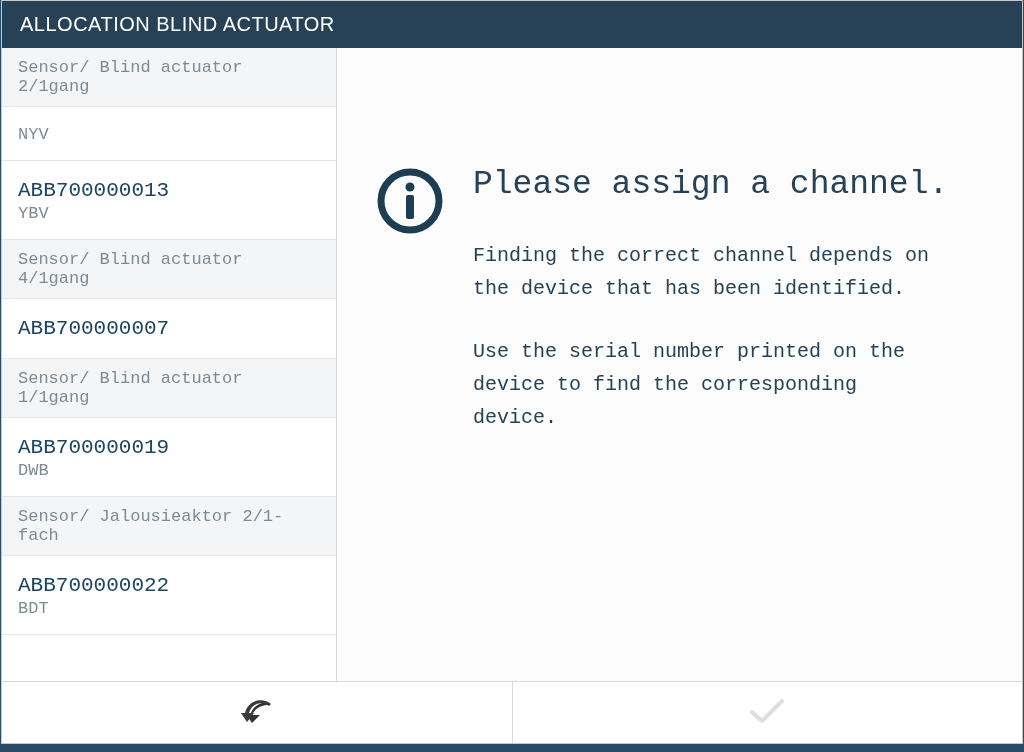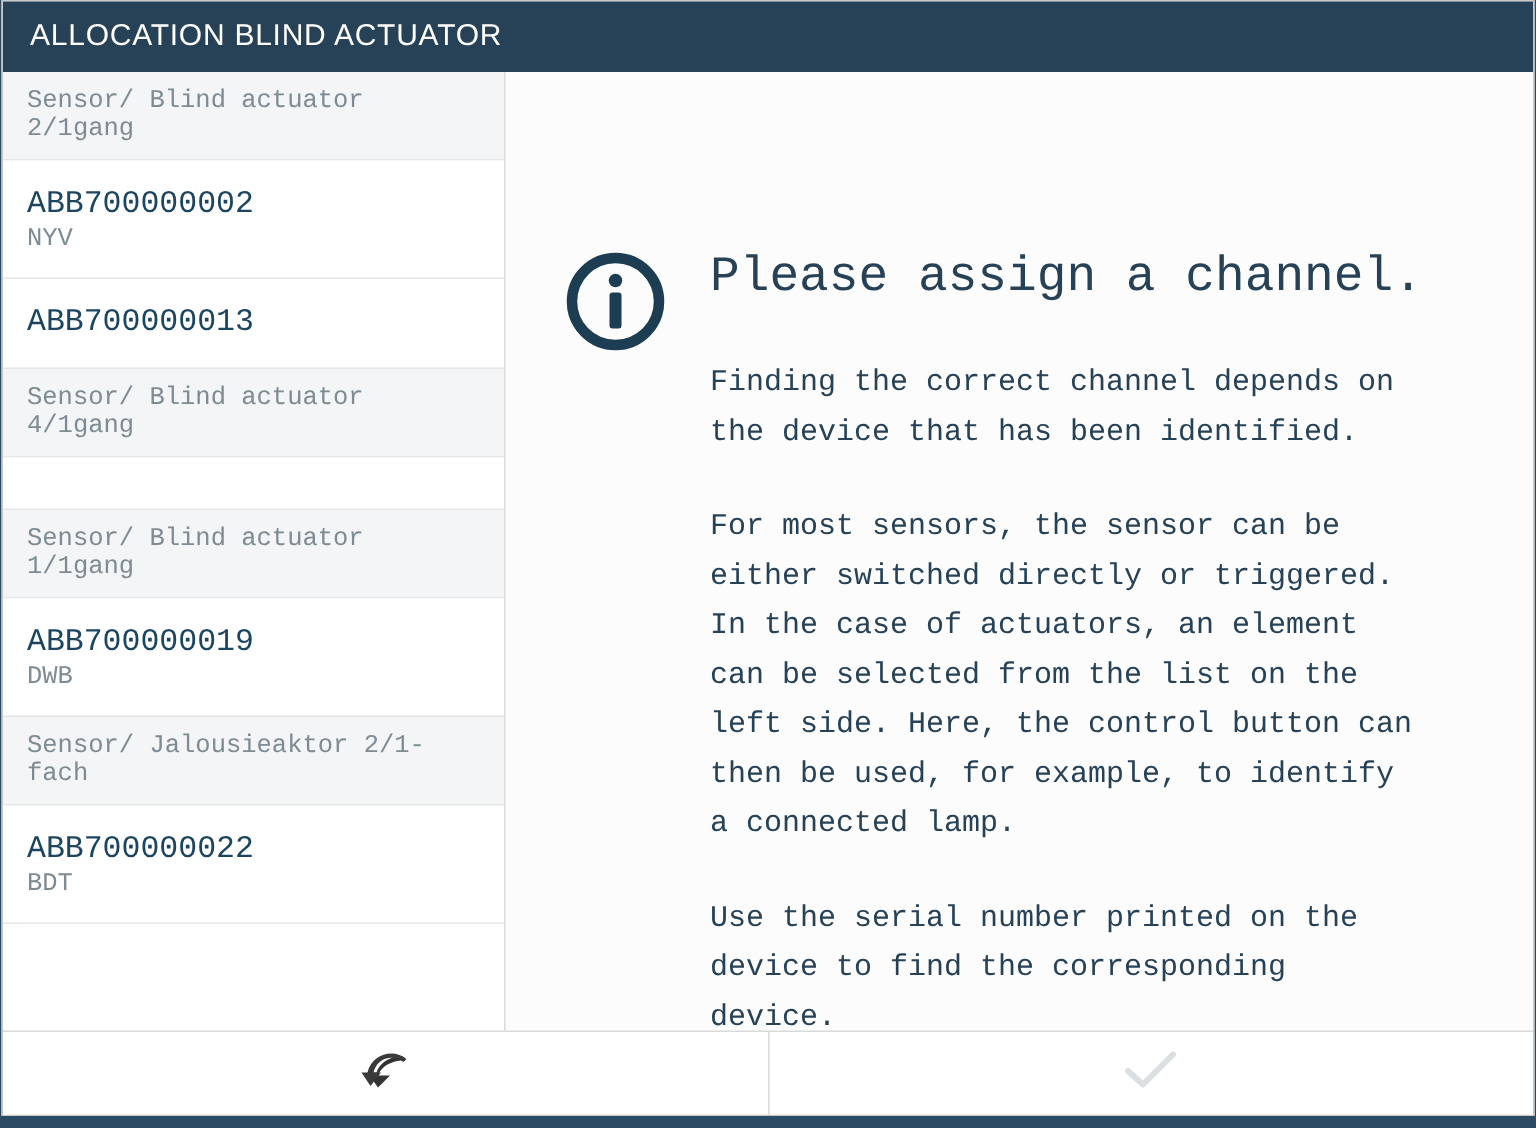--- a/index.html
+++ b/index.html
@@ -114,28 +114,29 @@
 <body>
 
 <div class="window">
   <div class="titlebar">ALLOCATION BLIND ACTUATOR</div>
 
   <div class="body">
 
     <div class="sidebar" id="sidebar">
         <div class="group-header">Sensor/ Blind actuator 2/1gang</div>
         <div class="device-item">
-          <div class="device-id">ABB700000002</div>
           <div class="device-room">NYV</div>
         </div>
         <div class="device-item">
           <div class="device-id">ABB700000013</div>
+          <div class="device-room">YBV</div>
         </div>
         <div class="group-header">Sensor/ Blind actuator 4/1gang</div>
         <div class="device-item">
+          <div class="device-id">ABB700000007</div>
         </div>
         <div class="group-header">Sensor/ Blind actuator 1/1gang</div>
         <div class="device-item">
           <div class="device-id">ABB700000019</div>
           <div class="device-room">DWB</div>
         </div>
         <div class="group-header">Sensor/ Jalousieaktor 2/1-fach</div>
         <div class="device-item">
           <div class="device-id">ABB700000022</div>
           <div class="device-room">BDT</div>
@@ -146,21 +147,20 @@
       <div class="info-icon">
         <svg width="70" height="70" viewBox="0 0 70 70">
           <circle cx="35" cy="35" r="29" fill="none" stroke="#1c3d52" stroke-width="7"></circle>
           <circle cx="35" cy="21" r="4.5" fill="#1c3d52"></circle>
           <rect x="31" y="29" width="8" height="24" rx="2" fill="#1c3d52"></rect>
         </svg>
       </div>
       <div class="main-text">
         <h1 class="main-title">Please assign a channel.</h1>
         <p class="main-para">Finding the correct channel depends on the device that has been identified.</p>
-        <p class="main-para">For most sensors, the sensor can be either switched directly or triggered. In the case of actuators, an element can be selected from the list on the left side. Here, the control button can then be used, for example, to identify a connected lamp.</p>
         <p class="main-para">Use the serial number printed on the device to find the corresponding device.</p>
       </div>
     </div>
 
   </div>
 
   <div class="footer">
     <div class="footer-btn">
       <span>
         <svg width="34" height="30" viewBox="0 0 34 30">

